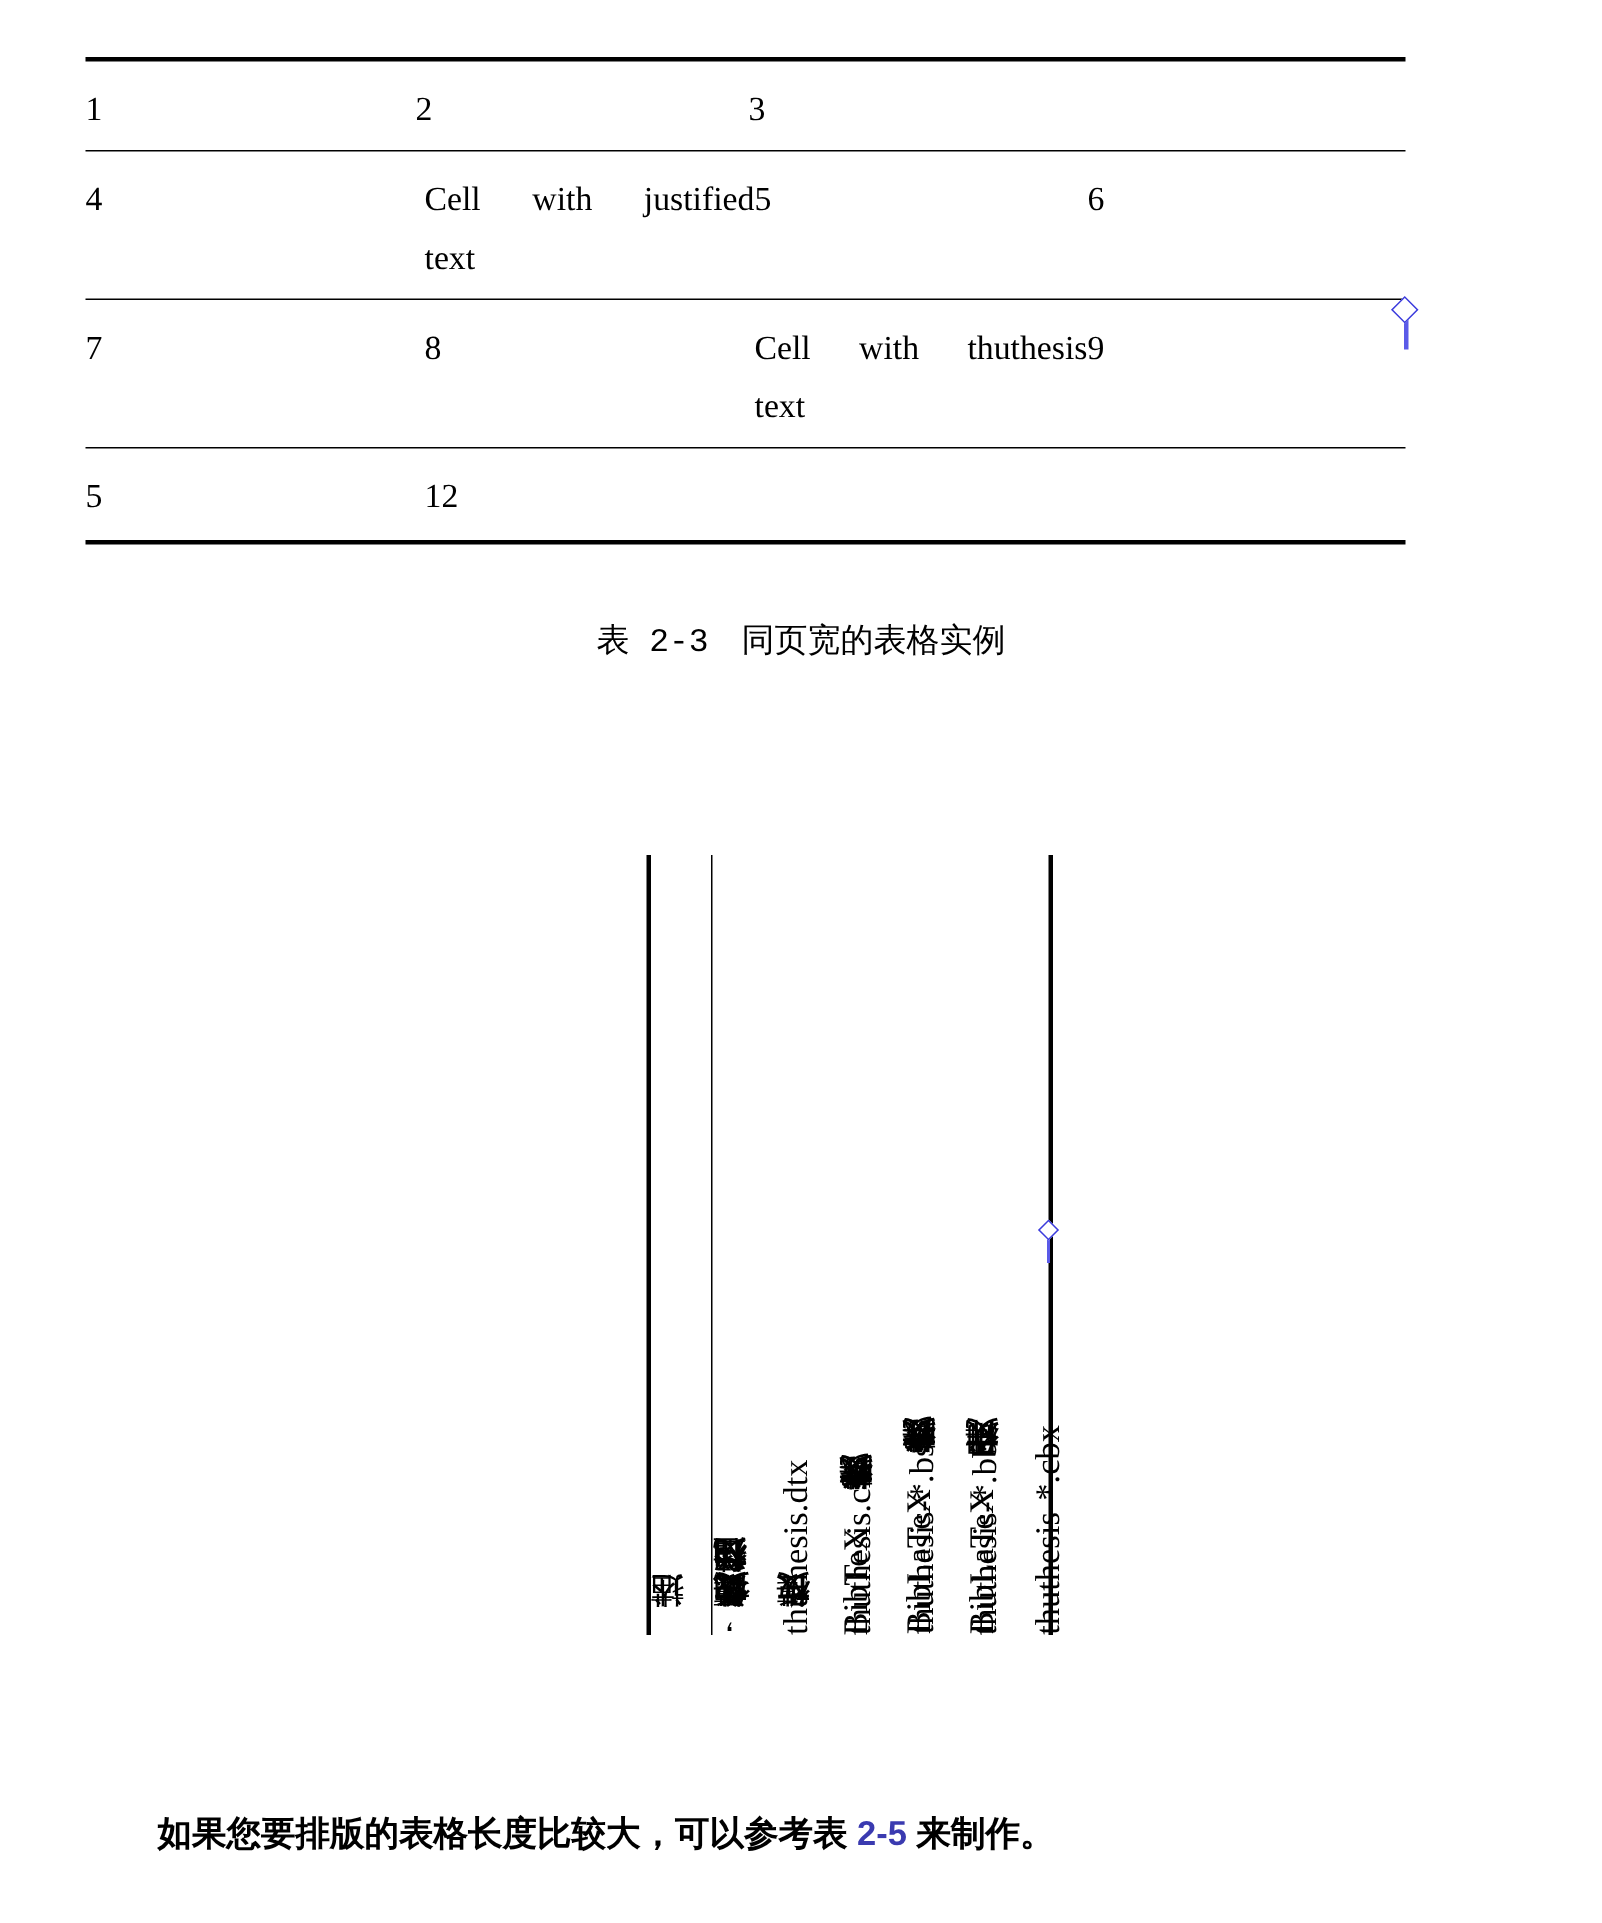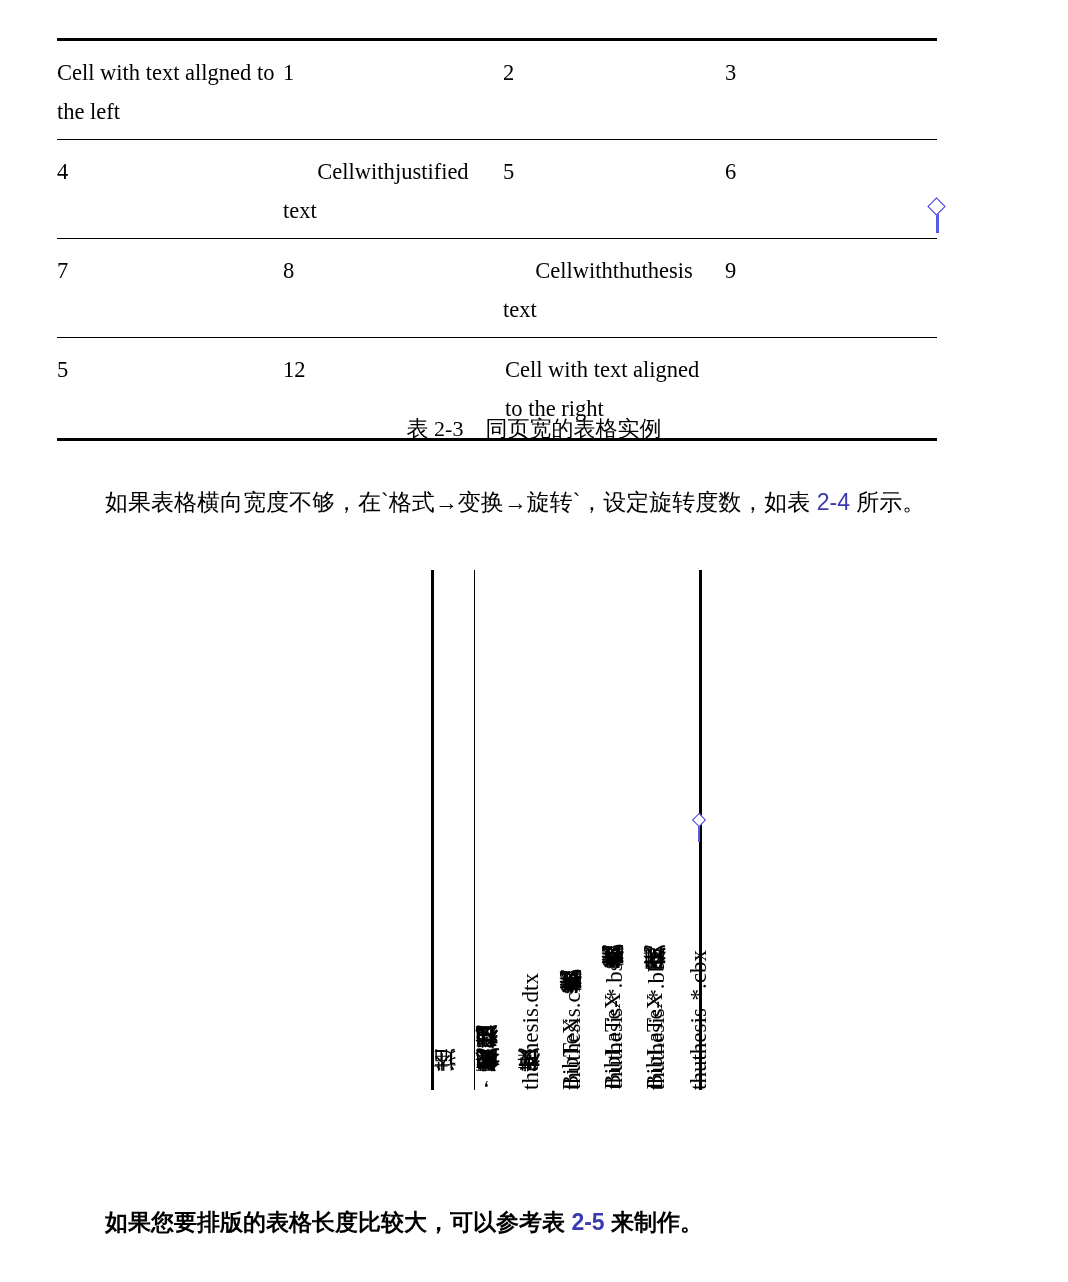--- a/index.html
+++ b/index.html
@@ -54,31 +54,31 @@
 
   .c1 { width: 226px; }
   .c2 { width: 220px; }
   .c3 { width: 222px; }
   .c4 { width: 212px; }
 
   .cell-left      { text-align: left; }
 
   .just-line {
     display: flex;
-    justify-content: center;
+    justify-content: space-between;
   }
 
   
   .caption {
     position: absolute;
     width: 100%;
     text-align: center;
     font-size: 22px;
     line-height: 30px;
-    font-family: Liberation Serif, serif;
+    font-family: Liberation Mono, monospace;
     white-space: pre;
   }
   #caption-23 { top: 414px; }
   #caption-24 { top: 1111px; }
 
   
   .para {
     position: absolute;
     left: 57px;
     width: 882px;
@@ -163,24 +163,20 @@
 </head>
 <body>
 
 <div class="page">
 
   <div class="tbl23">
 
     <div class="rule rule-top"></div>
 
     <div class="trow r1">
-      <div class="c1 cell-left">
-        <span class="line">Cell with text allgned</span>
-        <span class="line">to the left</span>
-      </div>
       <div class="c2 cell-left">1</div>
       <div class="c3 cell-left">2</div>
       <div class="c4 cell-left">3</div>
     </div>
 
     <div class="rule rule-mid"></div>
 
     <div class="trow r2">
       <div class="c1 cell-left">4</div>
       <div class="c2">
@@ -209,34 +205,27 @@
         <span class="line">text</span>
       </div>
       <div class="c4 cell-left">9</div>
     </div>
 
     <div class="rule rule-mid"></div>
 
     <div class="trow r4">
       <div class="c1 cell-left">5</div>
       <div class="c3 cell-left">12</div>
-      <div class="c4">
-        <span class="line">Cell with text aligned</span>
-        <span class="line">to the right</span>
-      </div>
     </div>
 
     <div class="rule rule-bottom"></div>
   </div>
 
   <div class="caption" id="caption-23">表 2-3　同页宽的表格实例</div>
 
-  <div class="para" id="para-1">
-    <span class="indent"></span><span>如果表格横向宽度不够，在`格式→变换→旋转`，设定旋转度数，如表 </span><span class="xref">2-4</span><span> 所示。</span>
-  </div>
 
   <div class="tbl24">
     <div class="vrule vrule-left"></div>
     <div class="vrule vrule-mid"></div>
     <div class="vrule vrule-right"></div>
 
     <div class="rot-pair" style="left:14px;">
       <span class="nm">文件名</span>
       <span class="ds">描述</span>
     </div>

